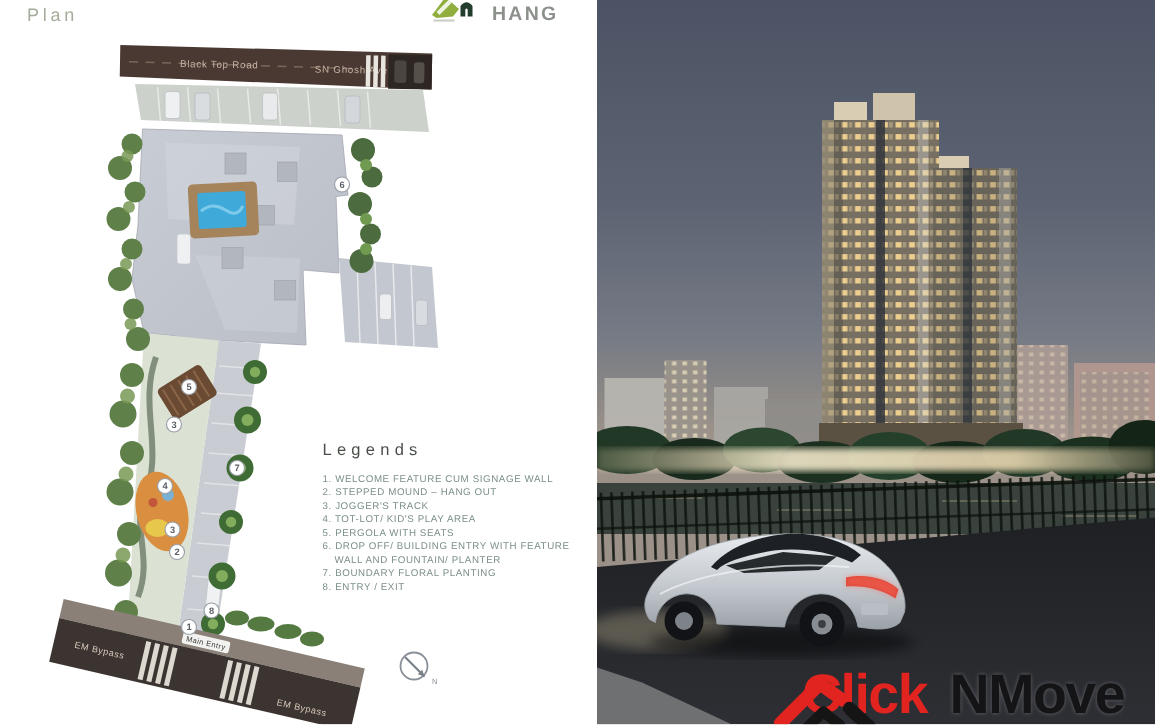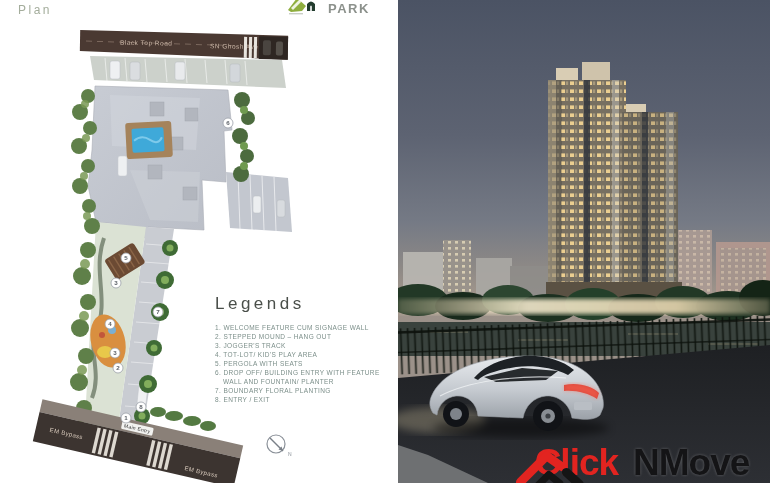--- a/index.html
+++ b/index.html
@@ -7,21 +7,21 @@
          font-family:"Liberation Sans",sans-serif;}
   
   .left-panel{position:absolute;left:0;top:0;width:395px;height:483px;background:#fff;}
   .plan-label{position:absolute;left:18px;top:3px;font-size:12px;letter-spacing:2.5px;
               color:#a4ad9c;}
   .brand{position:absolute;left:288px;top:-3px;display:flex;align-items:center;gap:4px;}
   .brand svg{display:block;}
   .brand-name{font-size:13px;letter-spacing:1.5px;color:#8c918c;font-weight:600;margin-top:4px;}
   .plan-svg{position:absolute;left:0;top:0;}
   .legends{position:absolute;left:215px;top:294px;width:180px;}
-  .legends-title{font-size:17px;color:#4a4f4a;letter-spacing:3.5px;margin-bottom:9px;}
+  .legends-title{font-size:11px;color:#4a4f4a;letter-spacing:3.5px;margin-bottom:9px;}
   .legend-item{font-size:6.5px;line-height:9px;color:#7c8f8a;letter-spacing:.4px;
                padding-left:8px;text-indent:-8px;}
   
   .right-panel{position:absolute;left:398px;top:0;width:372px;height:483px;overflow:hidden;
     background:linear-gradient(180deg,#4b5364 0%,#5d6372 28%,#757a85 46%,#8f8a86 56%,#a3978c 62%,#9b9189 66%);}
   .right-panel svg{position:absolute;left:0;top:0;}
   .logo{position:absolute;right:2px;bottom:0px;width:252px;text-align:center;z-index:5;}
   .logo .roof{display:block;margin:0 auto -8px auto;}
   .logo-text{font-size:37px;font-weight:800;letter-spacing:-1px;line-height:1.05;
              font-family:"Liberation Sans",sans-serif;white-space:nowrap;}
@@ -37,21 +37,21 @@
 
     <div class="plan-label">Plan</div>
 
     <div class="brand">
       <svg width="36" height="18" viewBox="0 0 36 18">
         <polygon points="0,12 9,0 18,8 14,13 3,14" fill="#8fae3e"></polygon>
         <polygon points="3,10 12,1 13,4 5,12" fill="#ffffff" opacity=".85"></polygon>
         <path d="M19,13 L19,6 Q23,1 27,6 L27,13 L23.8,13 L23.8,8.4 Q23,6.8 22.2,8.4 L22.2,13 Z" fill="#223c2e"></path>
         <rect x="1" y="15" width="14" height="1.4" fill="#c9cec5"></rect>
       </svg>
-      <span class="brand-name">PARK</span>
+      <span class="brand-name">HANG</span>
     </div>
 
     <svg class="plan-svg" width="395" height="483" viewBox="0 0 395 483">
       <defs>
         <linearGradient id="planGray" x1="0" y1="0" x2="1" y2="1">
           <stop offset="0" stop-color="#c8ccd4"></stop>
             <stop offset="1" stop-color="#b9bdc6"></stop>
         </linearGradient>
       </defs>
 

